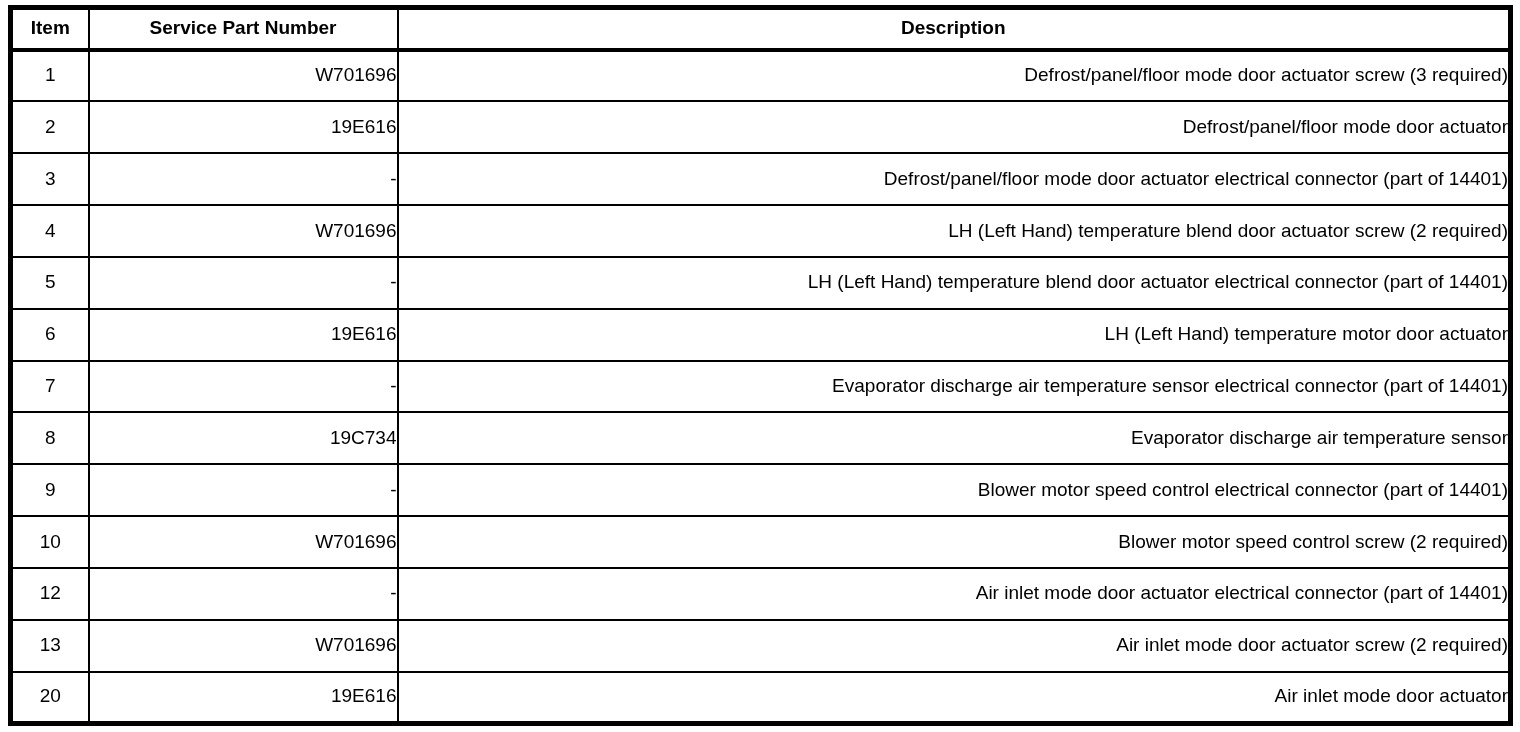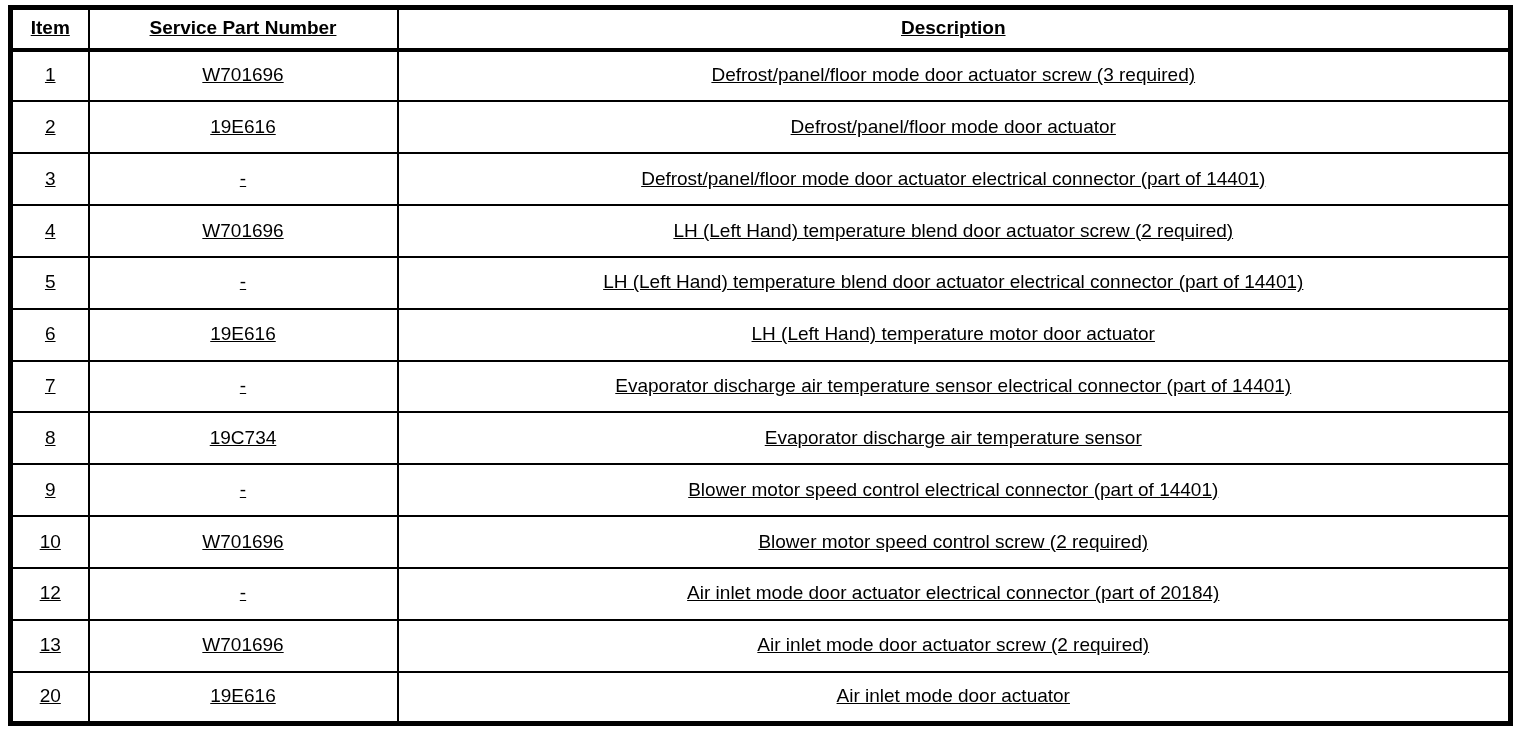--- a/index.html
+++ b/index.html
@@ -15,21 +15,20 @@
     background: #ffffff;
     padding: 5px 7px 6px 8px;
   }
   table.parts-table {
     width: 1505px;
     height: 721px;
     border-collapse: collapse;
     table-layout: fixed;
     background: #ffffff;
     border: 5px solid #000000;
-    text-decoration: underline;
   }
   table.parts-table th,
   table.parts-table td {
     border: 2px solid #000000;
     color: #000000;
     font-size: 19px;
     line-height: 1.1;
     vertical-align: middle;
     overflow: hidden;
     white-space: nowrap;
@@ -46,21 +45,21 @@
     font-weight: normal;
   }
   col.col-item        { width: 78px; }
   col.col-part_number { width: 309px; }
   col.col-description { width: auto; }
   td.col-item {
     text-align: center;
   }
   td.col-part_number,
   td.col-description {
-    text-align: center;
+    text-align: right;
     padding-left: 12px;
     padding-right: 6px;
   }
 </style>
 </head>
 <body>
 
 <div class="page">
   <table class="parts-table">
     <colgroup>
@@ -122,21 +121,21 @@
           <td class="col-description">Blower motor speed control electrical connector (part of 14401)</td>
         </tr>
         <tr>
           <td class="col-item">10</td>
           <td class="col-part_number">W701696</td>
           <td class="col-description">Blower motor speed control screw (2 required)</td>
         </tr>
         <tr>
           <td class="col-item">12</td>
           <td class="col-part_number">-</td>
-          <td class="col-description">Air inlet mode door actuator electrical connector (part of 20184)</td>
+          <td class="col-description">Air inlet mode door actuator electrical connector (part of 14401)</td>
         </tr>
         <tr>
           <td class="col-item">13</td>
           <td class="col-part_number">W701696</td>
           <td class="col-description">Air inlet mode door actuator screw (2 required)</td>
         </tr>
         <tr>
           <td class="col-item">20</td>
           <td class="col-part_number">19E616</td>
           <td class="col-description">Air inlet mode door actuator</td>

